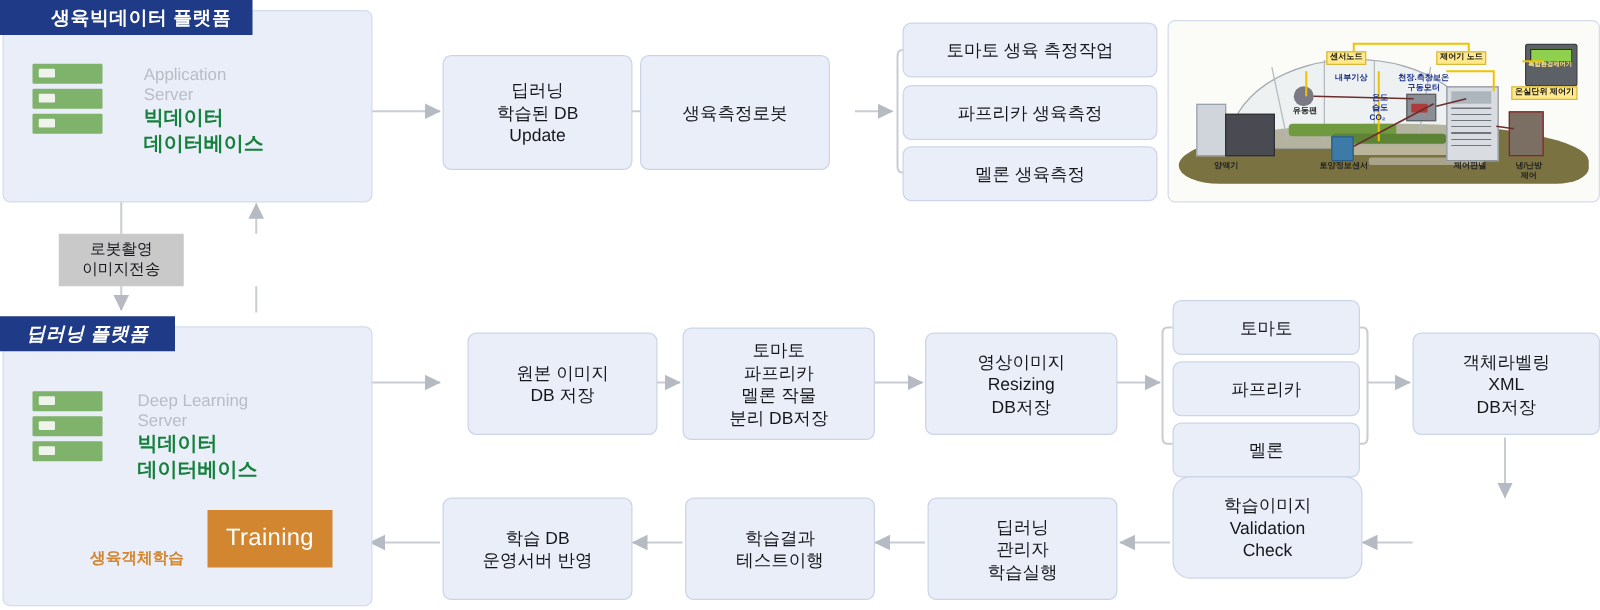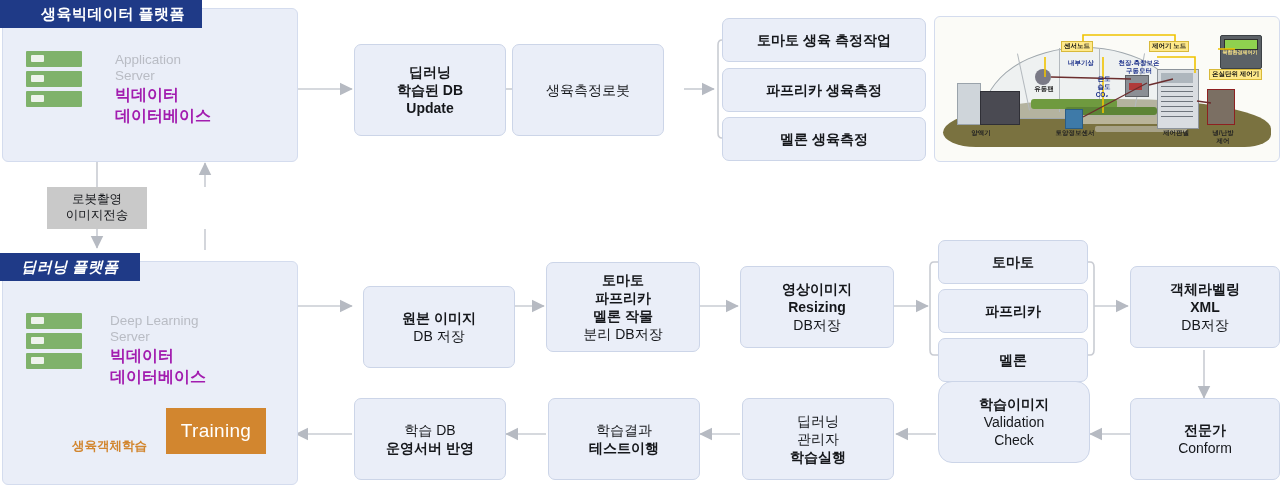--- a/index.html
+++ b/index.html
@@ -11,33 +11,33 @@
   .panel-header{position:absolute;background:#1f3a87;color:#fff;font-weight:bold;font-size:15px;
                 display:flex;align-items:center;justify-content:center;letter-spacing:.5px;}
 
   
   .server-icon{position:absolute;width:56px;height:56px;display:flex;flex-direction:column;justify-content:space-between;}
   .server-bar{position:relative;height:16px;background:#7fb26b;border-radius:1px;}
   .server-led{position:absolute;left:5px;top:4px;width:13px;height:7px;background:#eef3ec;border-radius:1px;}
 
   .srv-label{position:absolute;line-height:1.18;}
   .srv-sub{color:#b9bcc4;font-size:13.5px;font-weight:normal;}
-  .srv-title{color:#a21caf;font-size:16px;font-weight:bold;margin-top:2px;}
+  .srv-title{color:#15803d;font-size:16px;font-weight:bold;margin-top:2px;}
 
   
   .training{position:absolute;background:#d2862f;color:#fff;display:flex;align-items:center;justify-content:center;
             font-size:19px;letter-spacing:.3px;text-align:right;}
   .train-note{position:absolute;color:#d2862f;font-size:12.5px;font-weight:bold;}
 
   
   .box{position:absolute;background:#eaeef8;border:1px solid #ccd5e8;border-radius:7px;
        display:flex;align-items:center;justify-content:center;text-align:center;
        font-size:14px;line-height:1.3;color:#15171b;}
   .box .ln{display:block;}
-  .b{font-weight:bold;}
+  .b{font-weight:normal;}
   .n{font-weight:normal;}
 
   
   .pill{position:absolute;background:#c9c9c9;color:#15171b;font-size:12.5px;text-align:center;
         display:flex;align-items:center;justify-content:center;line-height:1.25;}
 
   
   svg.links{position:absolute;left:0;top:0;width:1280px;height:488px;pointer-events:none;}
 
   
@@ -248,21 +248,21 @@
     <div class="gh-txt" style="left:158px;top:66px;width:22px;">습도</div>
     <div class="gh-txt" style="left:156px;top:74px;width:22px;">CO₂</div>
     <div class="gh-txt dark" style="left:92px;top:68px;width:34px;">유동팬</div>
     <div class="gh-txt dark" style="left:26px;top:112px;width:40px;">양액기</div>
     <div class="gh-txt dark" style="left:108px;top:112px;width:64px;">토양정보센서</div>
     <div class="gh-txt dark" style="left:212px;top:112px;width:58px;">제어판넬</div>
     <div class="gh-txt dark" style="left:268px;top:112px;width:40px;">냉/난방</div>
     <div class="gh-txt dark" style="left:268px;top:120px;width:40px;">제어</div>
   </div>
 
-  <div class="box" style="left:363px;top:266px;width:150px;height:80px;margin-top:20px;">
+  <div class="box" style="left:374px;top:266px;width:150px;height:80px;">
     <div>
       <span class="ln b">원본 이미지</span>
       <span class="ln n">DB 저장</span>
     </div>
   </div>
   <div class="box" style="left:546px;top:262px;width:152px;height:88px;">
     <div>
       <span class="ln b">토마토</span>
       <span class="ln b">파프리카</span>
       <span class="ln b">멜론 작물</span>
@@ -318,20 +318,14 @@
       <span class="ln b">학습실행</span>
     </div>
   </div>
   <div class="box" style="left:938px;top:381px;width:150px;height:80px;border-radius:14px;">
     <div>
       <span class="ln b">학습이미지</span>
       <span class="ln n">Validation</span>
       <span class="ln n">Check</span>
     </div>
   </div>
-  <div class="box" style="left:1130px;top:398px;width:148px;height:80px;">
-    <div>
-      <span class="ln b">전문가</span>
-      <span class="ln n">Conform</span>
-    </div>
-  </div>
 
 </div>
 
 </body></html>

